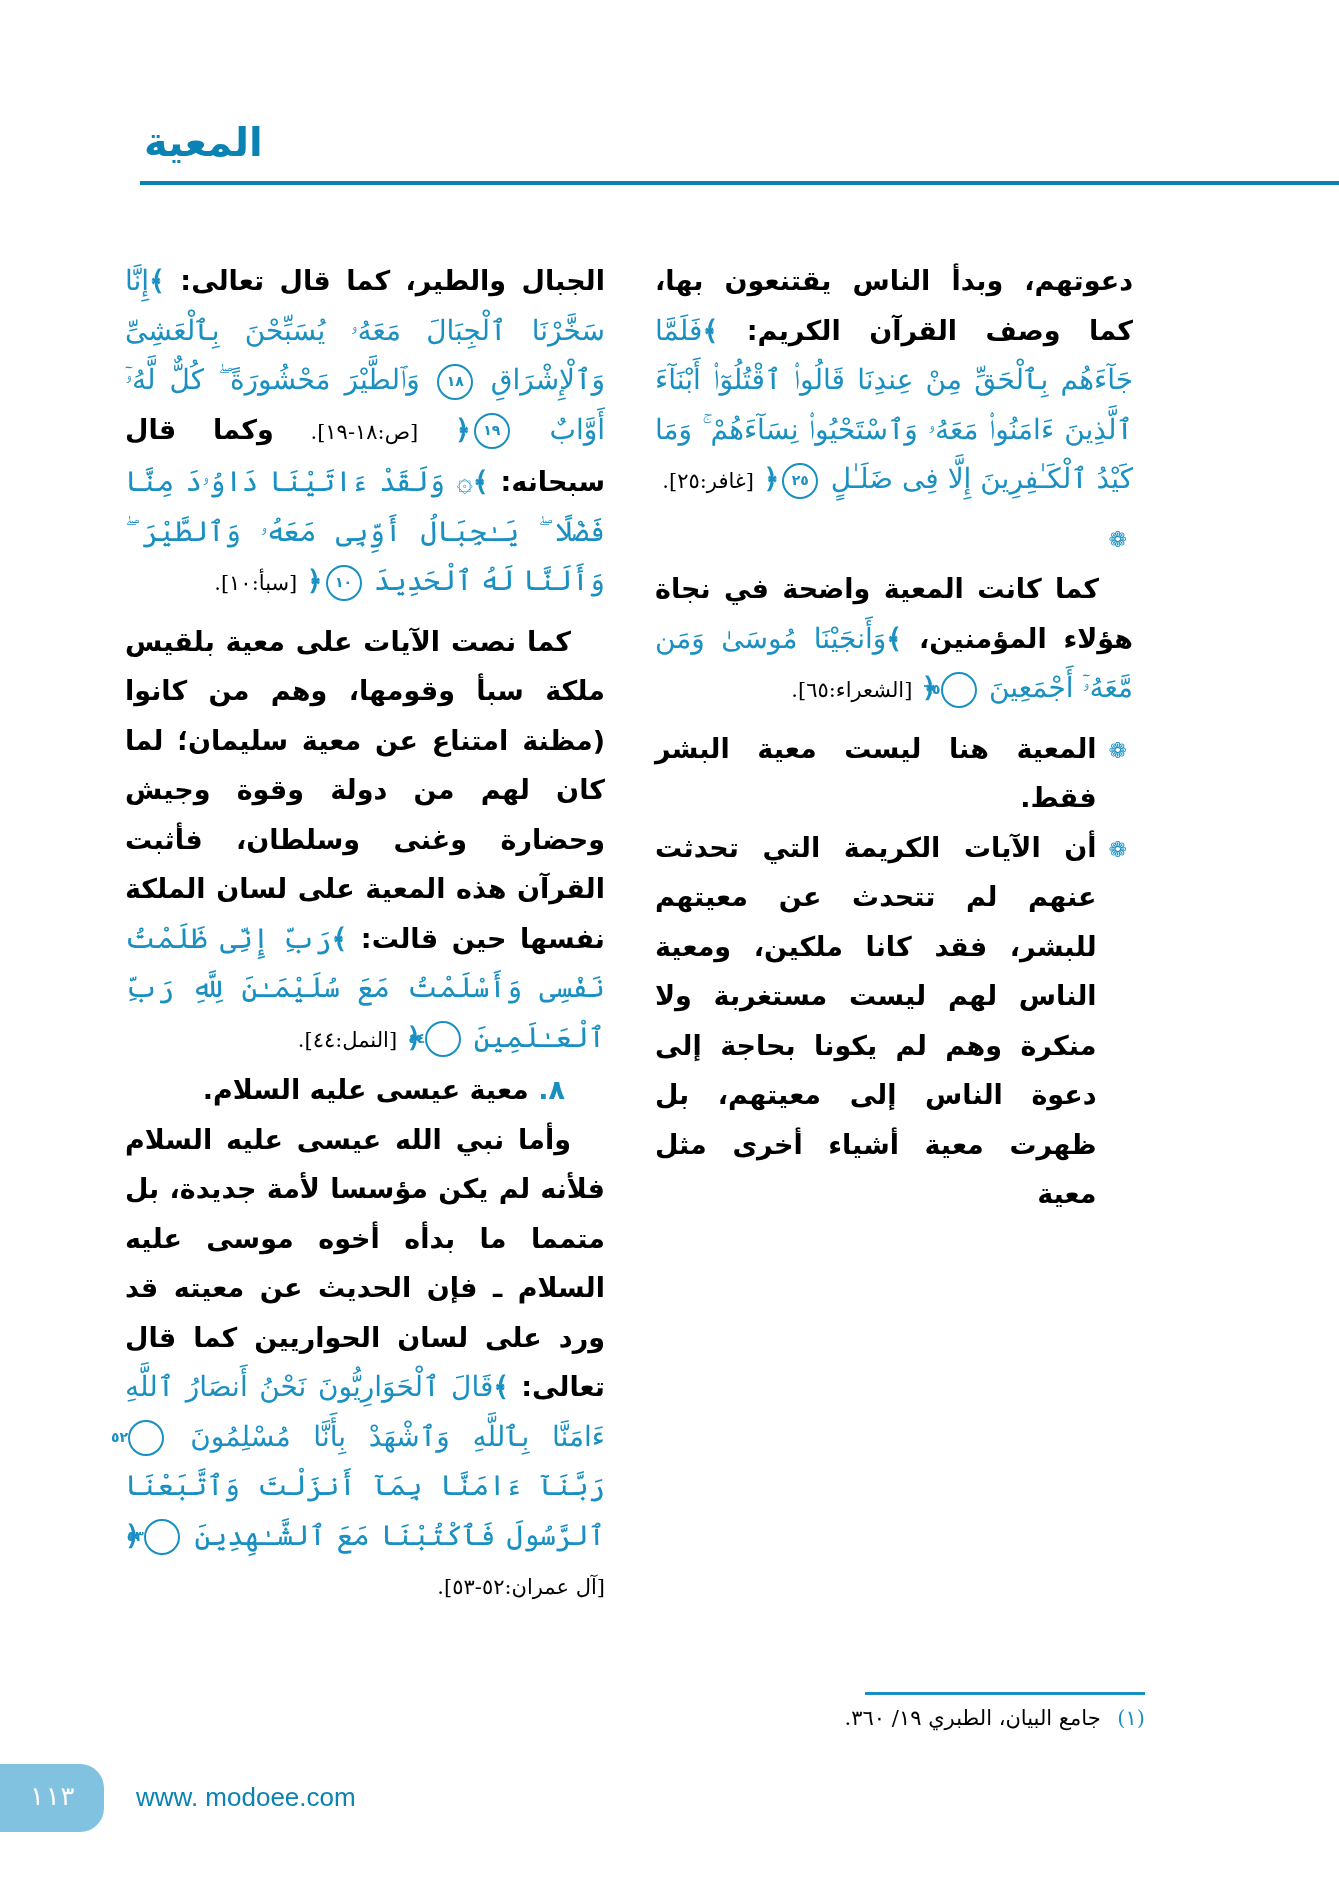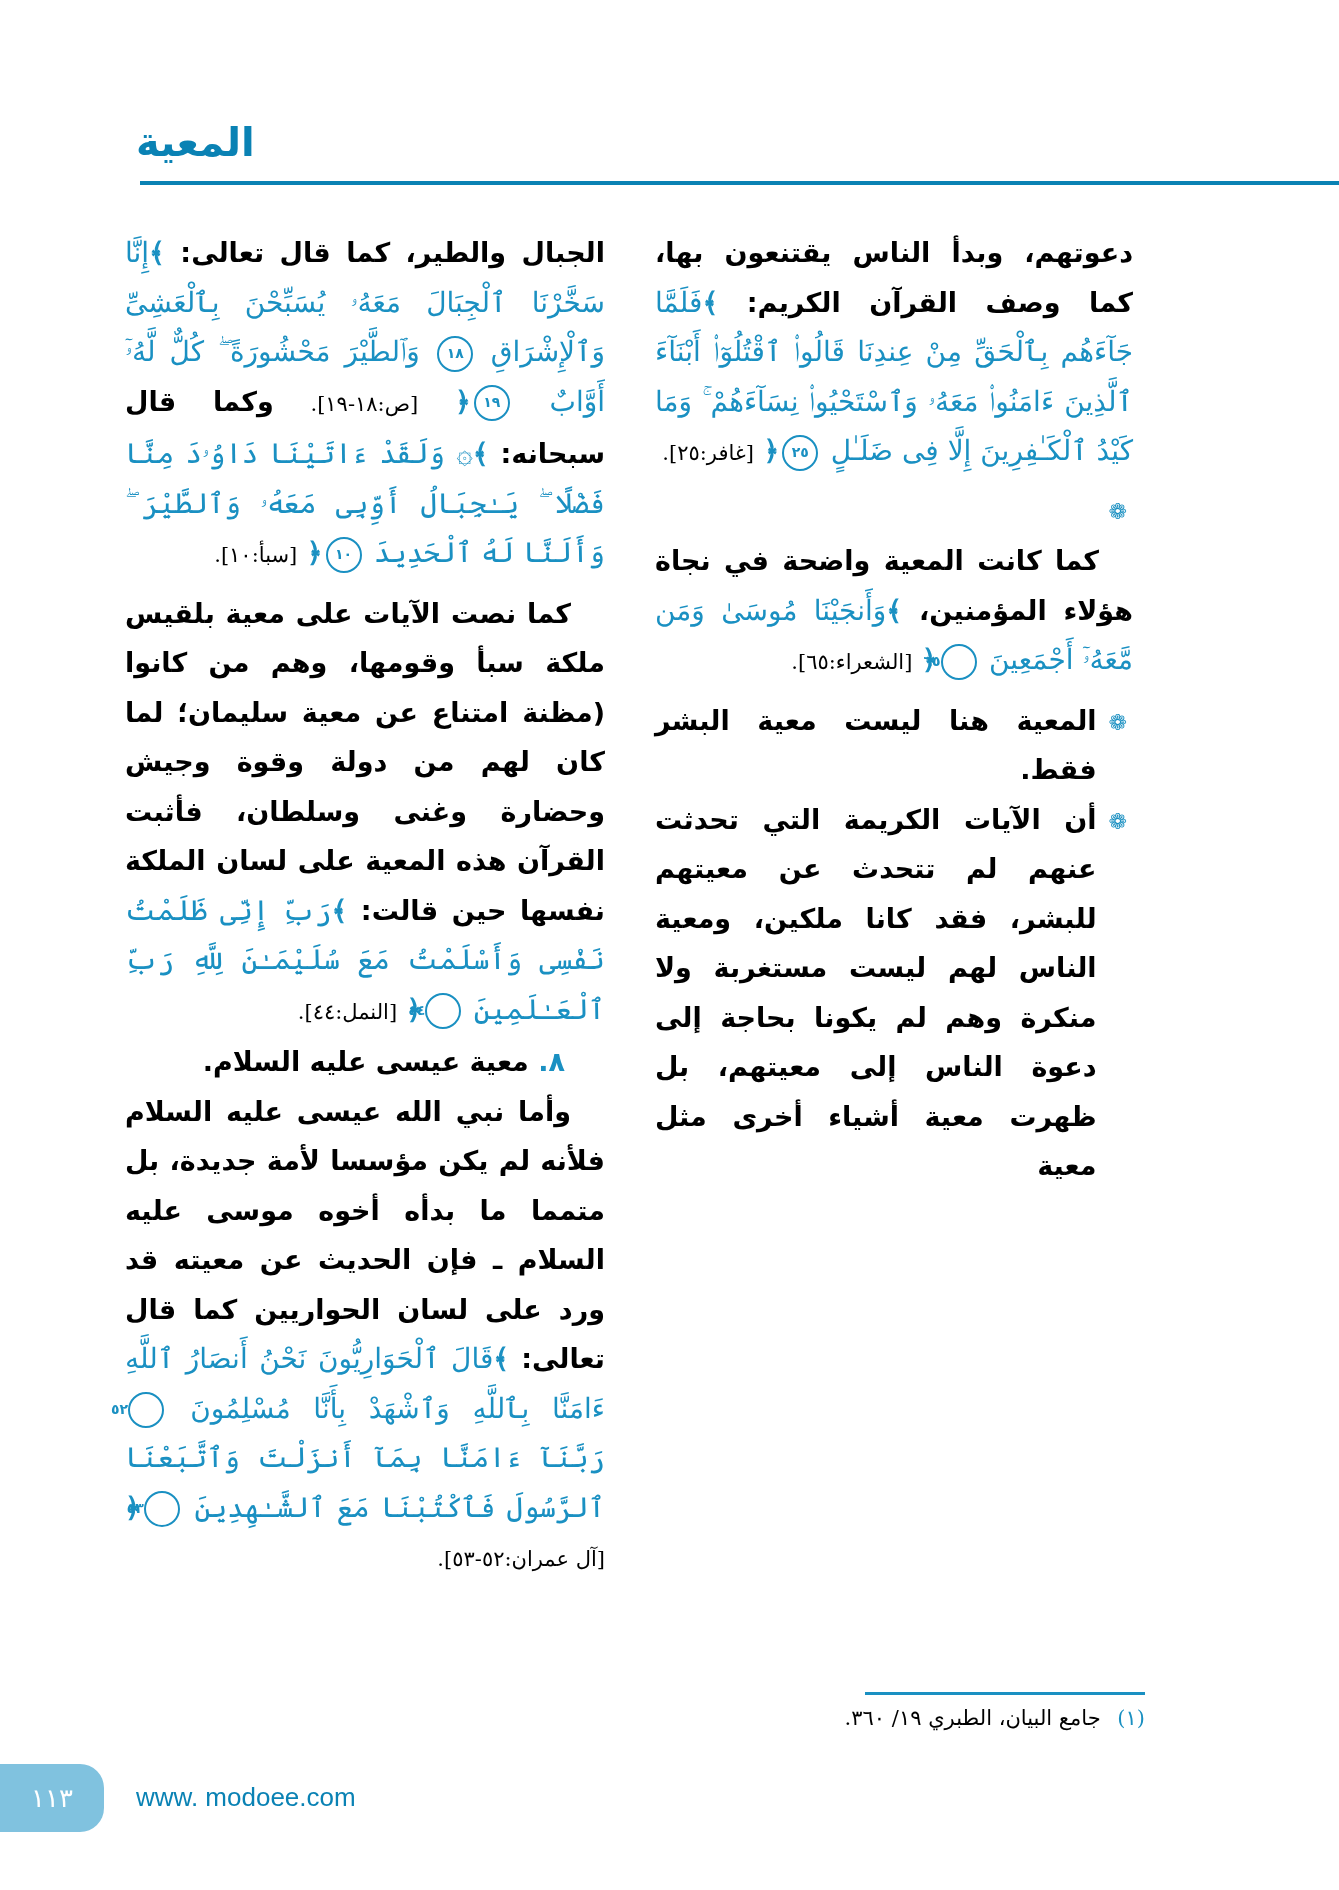--- a/index.html
+++ b/index.html
@@ -1,52 +1,52 @@
 <!DOCTYPE html>
 <html><head>
 <meta charset="utf-8">
 <style>
   html, body { margin: 0; padding: 0; background: #ffffff; }
   body { width: 1339px; height: 1890px; position: relative; overflow: hidden;
          font-family: "DejaVu Sans", sans-serif; color: #000; }
 
-  .header-title { position: absolute; left: 136px; top: 122px; font-size: 40px; font-weight: bold;
+  .header-title { position: absolute; left: 144px; top: 122px; font-size: 40px; font-weight: bold;
                   color: #0a82b4; direction: rtl; line-height: 1; }
   .header-rule { position: absolute; left: 140px; right: 0; top: 181px; height: 4px; background: #0a82b4; }
 
   .column { position: absolute; top: 228px; direction: rtl; text-align: justify;
             font-size: 27px; line-height: 49.5px; }
   .col-right { left: 655px; width: 478px; }
   .col-left  { left: 125px; width: 480px; }
 
   .p { margin: 0; text-indent: 0; }
   .p.indent { text-indent: 34px; }
   .para-gap { height: 8px; }
-  .body-text { font-weight: bold; }
+  .body-text { font-weight: bold; margin-top: 28px; }
 
   .verse { color: #1a90c2; font-family: "DejaVu Serif", serif; font-weight: normal; font-size: 28px; }
   .bracket { color: #1a90c2; font-family: "DejaVu Serif", serif; }
   .ayah-num { display: inline-block; width: 32px; height: 32px; line-height: 30px; border: 2px solid #1a90c2;
               border-radius: 50%; text-align: center; font-size: 14px; color: #1a90c2; vertical-align: middle;
               margin: 0 3px; font-family: "DejaVu Sans", sans-serif; font-weight: bold; }
   .ref { font-weight: normal; font-size: 21px; font-family: "DejaVu Serif", serif; }
 
   .bullet { display: flex; align-items: baseline; padding-right: 6px; }
   .bullet-icon { color: #1a90c2; font-size: 22px; margin-left: 12px; flex: 0 0 auto; }
   .heading { font-weight: bold; padding-right: 40px; }
   .heading-num { color: #1a90c2; }
   .sup { color: #1a90c2; font-size: 15px; vertical-align: super; font-weight: normal; }
 
   .fn-rule { position: absolute; left: 865px; top: 1692px; width: 280px; height: 3px; background: #1a90c2; }
   .footnote { position: absolute; left: 655px; width: 490px; top: 1706px; direction: rtl;
               font-size: 21px; font-family: "DejaVu Serif", serif; }
   .fn-num { color: #1a90c2; margin-left: 10px; }
 
   .page-badge { position: absolute; left: 0; top: 1764px; width: 104px; height: 68px; background: #80c2df;
-                border-radius: 0 24px 24px 0; color: #fff; font-size: 26px; text-align: center; line-height: 68px; }
+                border-radius: 0 24px 24px 0; color: #fff; font-size: 26px; text-align: center; line-height: 68px; font-family: Liberation Mono, monospace; }
   .website { position: absolute; left: 136px; top: 1782px; color: #0a82b4; font-size: 26px;
              font-family: "Liberation Sans", sans-serif; }
 </style>
 </head>
 <body>
 
 <div class="header-title">المعية</div>
 <div class="header-rule"></div>
 
 <div class="column col-right body-text">

